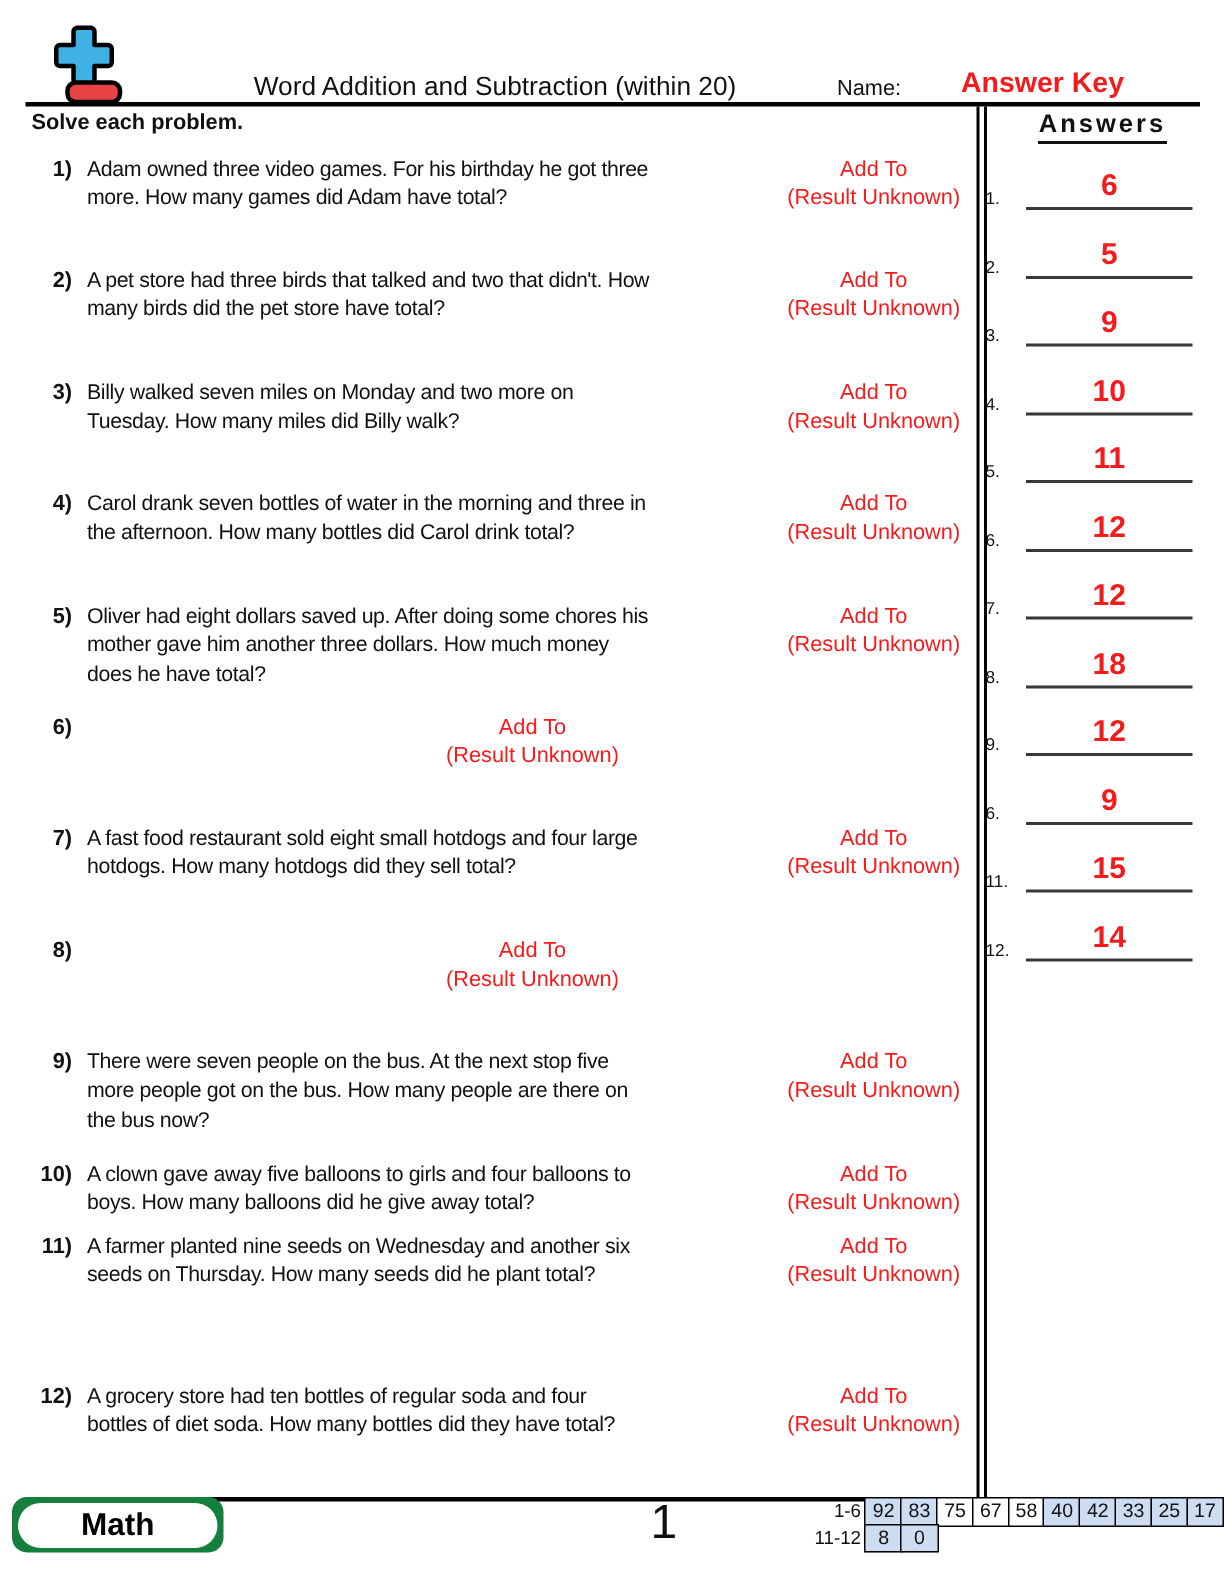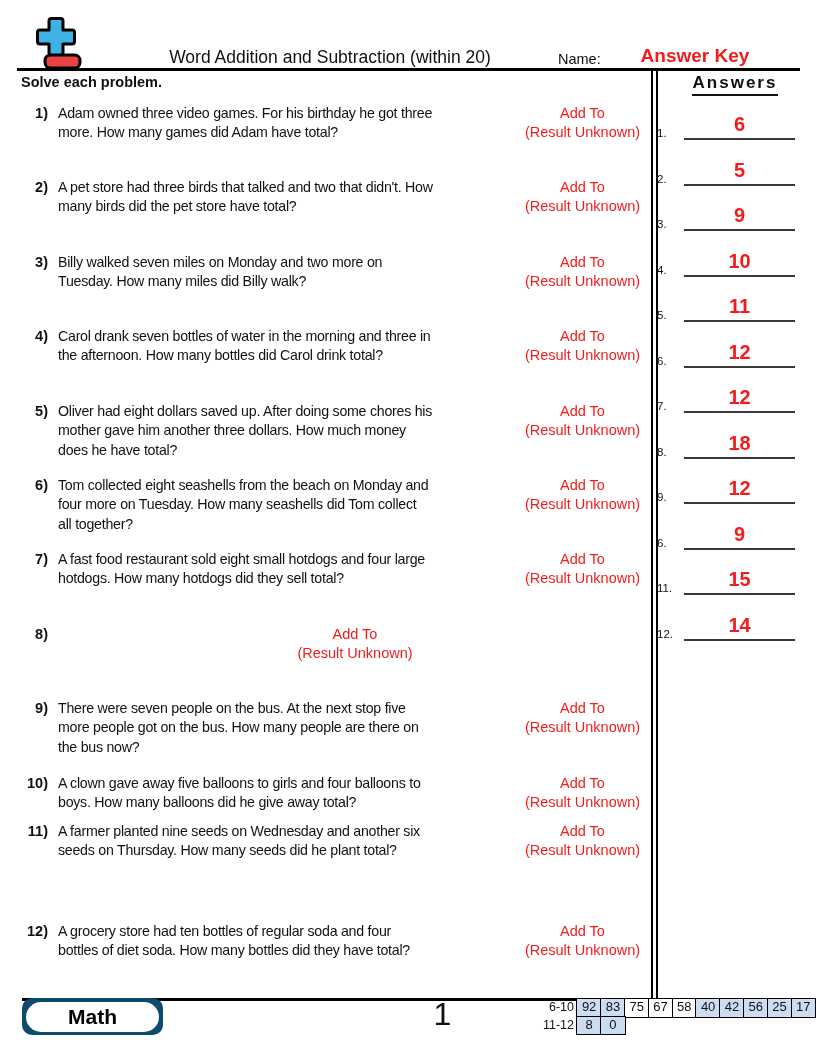--- a/index.html
+++ b/index.html
@@ -52,22 +52,22 @@
     letter-spacing:-0.25px; white-space:pre-line; color:#111;
   }
   .p-tag {
     flex:1; text-align:center; font-size:14.5px; line-height:19.4px;
     white-space:pre-line; color:var(--red);
   }
 
   
   .footer-rule { position:absolute; left:22px; right:0; top:995px; height:2.5px; background:#000; }
   .badge {
-    position:absolute; left:22px; top:995px; width:141px; height:37px;
-    background:#0c4a6e; border-radius:10px;text-align:center;
+    position:absolute; left:8px; top:995px; width:141px; height:37px;
+    background:#15803d; border-radius:10px;text-align:center;
   }
   .badge-oval {
     position:absolute; left:4px; right:4px; top:3.5px; bottom:3.5px;
     background:#fff; border-radius:16px; display:flex; align-items:center; justify-content:center;
   }
   .badge-oval span { font-size:21px; font-weight:bold; color:#000; }
   .website { position:absolute; left:176px; top:1011px; font-size:15.5px; }
   .page-num { position:absolute; left:415px; top:993px; width:55px; text-align:center; font-size:32px; }
 
   .score-table { position:absolute; right:0; top:995px; }
@@ -187,23 +187,20 @@
       <div class="p-row" style="top: 399px;">
         <div class="p-num">5)</div>
         <div class="p-text">Oliver had eight dollars saved up. After doing some chores his
 mother gave him another three dollars. How much money
 does he have total?</div>
         <div class="p-tag">Add To
 (Result Unknown)</div>
       </div>
       <div class="p-row" style="top: 473px;">
         <div class="p-num">6)</div>
-        <div class="p-text">Tom collected eight seashells from the beach on Monday and
-four more on Tuesday. How many seashells did Tom collect
-all together?</div>
         <div class="p-tag">Add To
 (Result Unknown)</div>
       </div>
       <div class="p-row" style="top: 547px;">
         <div class="p-num">7)</div>
         <div class="p-text">A fast food restaurant sold eight small hotdogs and four large
 hotdogs. How many hotdogs did they sell total?</div>
         <div class="p-tag">Add To
 (Result Unknown)</div>
       </div>
@@ -245,29 +242,29 @@
 
   <div class="footer-rule"></div>
   <div class="badge">
     <div class="badge-oval">
       <span>Math</span>
     </div>
   </div>
   <div class="page-num">1</div>
   <div class="score-table" id="score-table">
       <div class="sc-row">
-        <div class="sc-label">6-10</div>
+        <div class="sc-label">1-6</div>
         <div class="sc-cell shaded">92</div>
         <div class="sc-cell shaded">83</div>
         <div class="sc-cell">75</div>
         <div class="sc-cell">67</div>
         <div class="sc-cell">58</div>
         <div class="sc-cell shaded">40</div>
         <div class="sc-cell shaded">42</div>
-        <div class="sc-cell shaded">56</div>
+        <div class="sc-cell shaded">33</div>
         <div class="sc-cell shaded">25</div>
         <div class="sc-cell shaded">17</div>
       </div>
       <div class="sc-row">
         <div class="sc-label">11-12</div>
         <div class="sc-cell shaded">8</div>
         <div class="sc-cell shaded">0</div>
       </div>
     </div>
 

